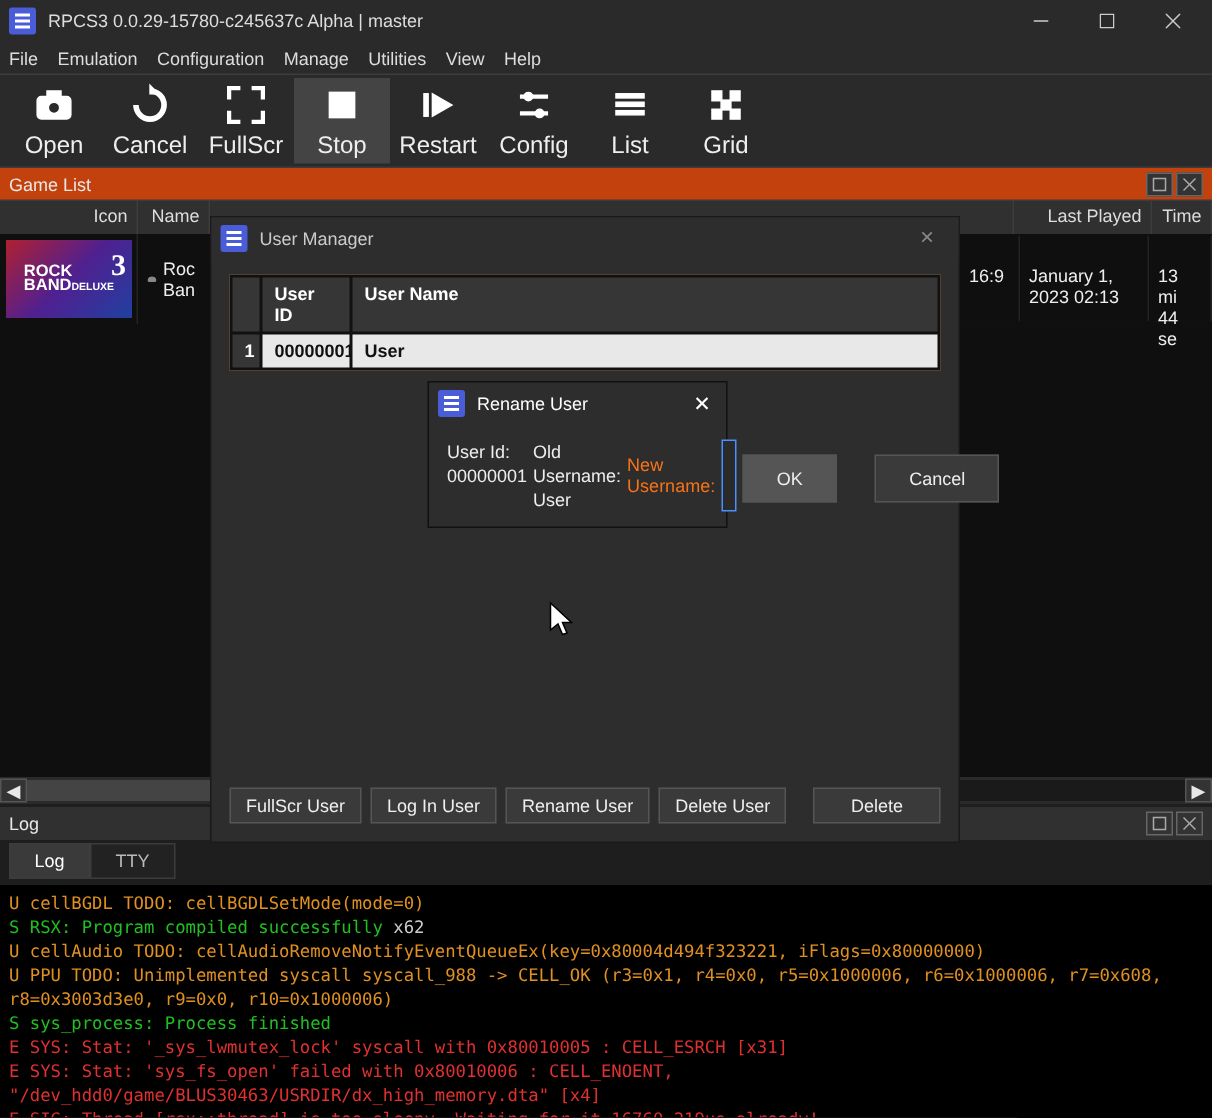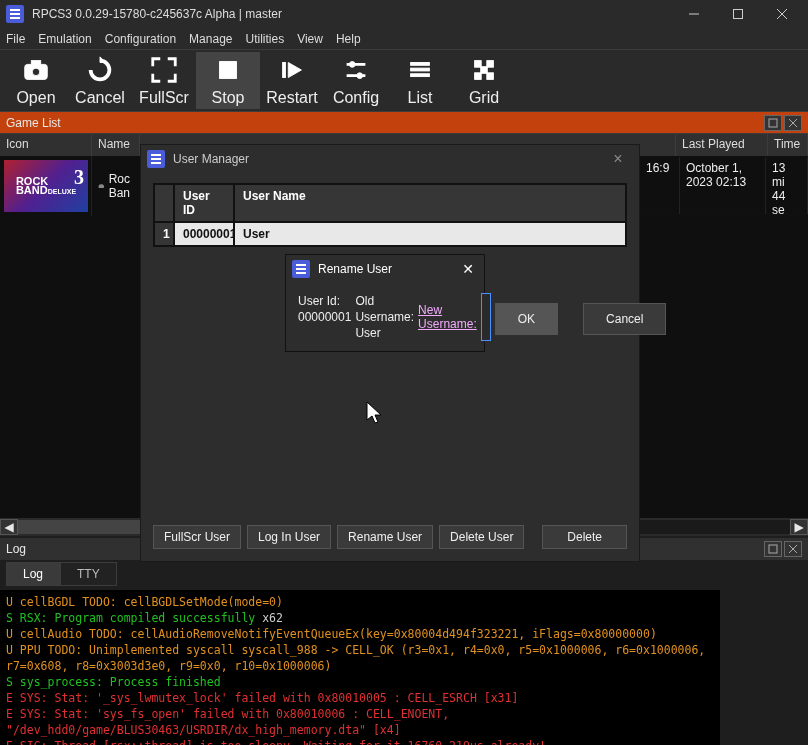--- a/index.html
+++ b/index.html
@@ -57,52 +57,52 @@
 .tool span { font-size:16px; color:#eee; }
 .gamelist-hdr {
   height: 22px;
   background: #c2410c;
   display:flex; align-items:center; justify-content:space-between;
   padding:0 6px;
   border-bottom:1px solid #3c3c3c;
 }
 .gamelist-hdr .btns { display:flex; gap:2px; }
 .hdrbtn { width:18px; height:16px; border:1px solid #666; background:#333; display:flex;align-items:center;justify-content:center; }
-.thead { display:flex; height:22px; background:#1d4ed8; }
+.thead { display:flex; height:22px; background:#1d4ed8;text-align:right; }
 .th { border-right:1px solid #3c3c3c; padding:3px 6px; font-size:12px; color:#ddd; background:#303030; }
 .gamebody { height:380px; background:#0f0f0f; display:flex; }
 .gamerow { display:flex; height:60px;justify-content:center; }
 .game-icon-cell { width:92px; padding:4px; border-right:1px solid #222;}
 .game-icon {
   width:84px; height:52px;
   background: linear-gradient(135deg,#b02030 0%,#502090 50%,#2040a0 100%);
   position:relative;
   display:flex;align-items:center;justify-content:center;
   font-weight:bold; font-size:10px; color:#fff;
 }
 .game-name-cell { width:44px; padding:4px 6px; font-size:12px; color:#eee; overflow:hidden; display:flex; align-items:center; gap:4px;}
 .controller-icon { width:16px; height:12px; }
-.right-cell { padding:4px 6px; font-size:12px; color:#eee; border-right:1px solid #222;}
+.right-cell { padding:20px 6px; font-size:12px; color:#eee; border-right:1px solid #222;}
 .scroll-bottom {
   position:absolute; left:0; top:518px; width:808px; height:18px;
   background:#2a2a2a; display:flex; align-items:center;
 }
 .scroll-bottom .arrow { width:18px; height:16px; border:1px solid #555; background:#333; display:flex;align-items:center;justify-content:center;}
 .scroll-bottom .track { flex:1; height:14px; background:#1a1a1a; }
 .scroll-bottom .thumb { width:30%; height:14px; background:#444; }
 .logpanel-hdr {
   position:absolute; left:0; top:538px; width:808px; height:22px;
   background:#303030; display:flex; align-items:center; justify-content:space-between;
   padding:0 6px;
 }
 .logtabs { position:absolute; left:6px; top:562px; display:flex; gap:0; }
 .logtab { padding:4px 16px; background:#222; color:#bbb; border:1px solid #3c3c3c; font-size:12px;}
 .logtab.active { background:#3a3a3a; color:#fff; }
 .logbody {
-  position:absolute; left:0; top:590px; width:720px; height:155px;
+  position:absolute; left:0; top:590px; width:808px; height:155px;
   background:#000; padding:4px 6px; font-family:"Consolas",monospace; font-size:11.5px;
   line-height:16px; overflow:hidden;
 }
 .log-orange{color:#e09020;}
 .log-green{color:#20c020;}
 .log-red{color:#e03030;}
 .log-white{color:#ccc;}
 
 
 .usermgr {
@@ -142,21 +142,21 @@
   background:#2d2d2d; border:1px solid #111;
   z-index:60;
 }
 .rename .dlg-title { height:28px; display:flex; align-items:center; padding:0 6px;}
 .rename .dlg-title .logo{width:18px;height:18px;background:#4a5cd8;border-radius:2px;margin-right:8px;display:flex;align-items:center;justify-content:center;}
 .rename .dlg-title .logo::before{content:"";width:10px;height:2px;background:#fff;box-shadow:0 -4px 0 #fff,0 4px 0 #fff;}
 .rename .dlg-title .t{flex:1;color:#fff;font-size:12px;}
 .rename .dlg-title .close{color:#fff;font-size:14px;width:20px;text-align:center;}
 .rename .body { padding:10px 12px; display:flex; flex-direction:row; gap:4px;}
 .rename .info { font-size:12px; color:#eee; line-height:16px;}
-.rename .label { font-size:12px; color:#f0abfc; margin-top:10px;text-decoration:underline;}
+.rename .label { font-size:12px; color:#f97316; margin-top:10px;}
 .rename input {
   width:100%; background:#2a2a2a; border:1px solid #4a90ff;
   color:#fff; padding:3px 4px; font-size:12px;
 }
 .rename .btns { display:flex; gap:25px; justify-content:center; margin-top:10px; margin-bottom:6px;}
 .rename .btns .dlgbtn { padding:4px 22px; }
 .rename .btns .dlgbtn.ok { background:#555; }
 
 .cursor {
   position:absolute; left:365px; top:400px; z-index:100;
@@ -301,21 +301,21 @@
       <div>
         <div>Roc</div>
         <div>Ban</div>
       </div>
     </div>
   </div>
 </div>
 
 <div style="position:absolute;left:640px;top:157px;width:168px;height:58px;background:#0f0f0f;display:flex;border-bottom:1px solid #111;">
   <div class="right-cell" style="width:40px">16:9</div>
-  <div class="right-cell" style="width:86px;line-height:14px">October 1, 2023 02:13</div>
+  <div class="right-cell" style="width:86px;line-height:14px">January 1, 2023 02:13</div>
   <div class="right-cell" style="width:42px;line-height:14px">
     <div>13 mi</div>
     <div>44 se</div>
   </div>
 </div>
 
 <div class="scroll-bottom">
   <div class="arrow">◀</div>
   <div class="track">
       <div class="thumb"></div>
@@ -342,21 +342,21 @@
 <div class="logtabs">
   <div class="logtab active">Log</div>
   <div class="logtab">TTY</div>
 </div>
 <div class="logbody">
   <div class="log-orange">U cellBGDL TODO: cellBGDLSetMode(mode=0)</div>
   <div><span class="log-green">S RSX: Program compiled successfully</span><span class="log-white"> x62</span></div>
   <div class="log-orange">U cellAudio TODO: cellAudioRemoveNotifyEventQueueEx(key=0x80004d494f323221, iFlags=0x80000000)</div>
   <div class="log-orange">U PPU TODO: Unimplemented syscall syscall_988 -&gt; CELL_OK (r3=0x1, r4=0x0, r5=0x1000006, r6=0x1000006, r7=0x608, r8=0x3003d3e0, r9=0x0, r10=0x1000006)</div>
   <div class="log-green">S sys_process: Process finished</div>
-  <div class="log-red">E SYS: Stat: '_sys_lwmutex_lock' failed with 0x80010005 : CELL_ESRCH [x31]</div>
+  <div class="log-red">E SYS: Stat: '_sys_lwmutex_lock' syscall with 0x80010005 : CELL_ESRCH [x31]</div>
   <div class="log-red">E SYS: Stat: 'sys_fs_open' failed with 0x80010006 : CELL_ENOENT, "/dev_hdd0/game/BLUS30463/USRDIR/dx_high_memory.dta" [x4]</div>
   <div class="log-red">E SIG: Thread [rsx::thread] is too sleepy. Waiting for it 16760.219µs already!</div>
 </div>
 
 <div class="usermgr">
   <div class="dlg-title">
     <div class="logo"></div>
     <div class="t">User Manager</div>
     <div class="close">×</div>
   </div>

